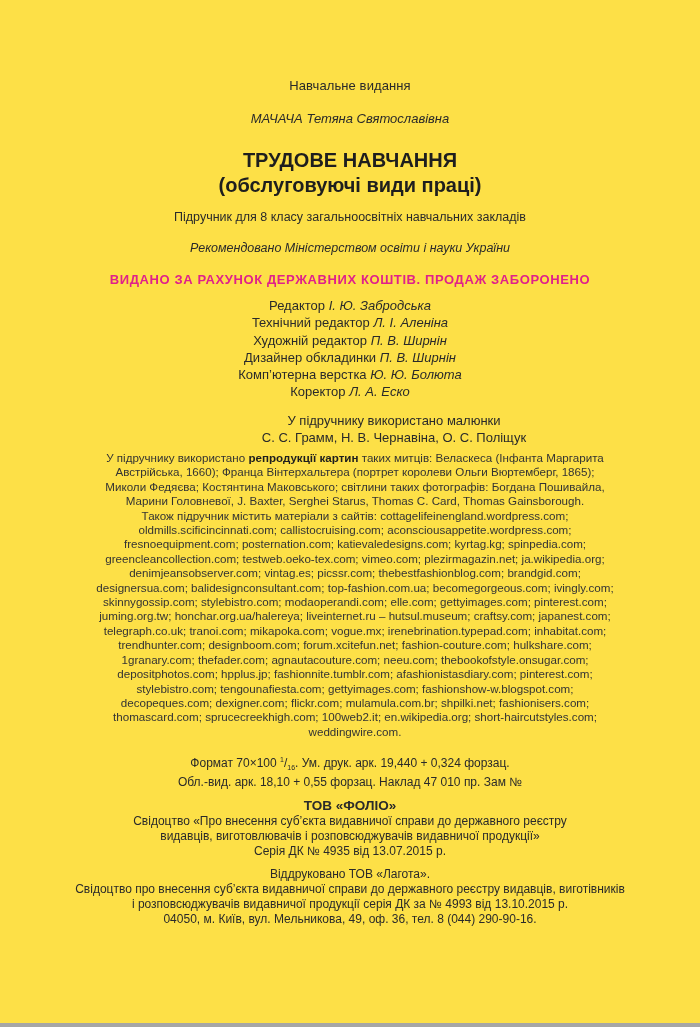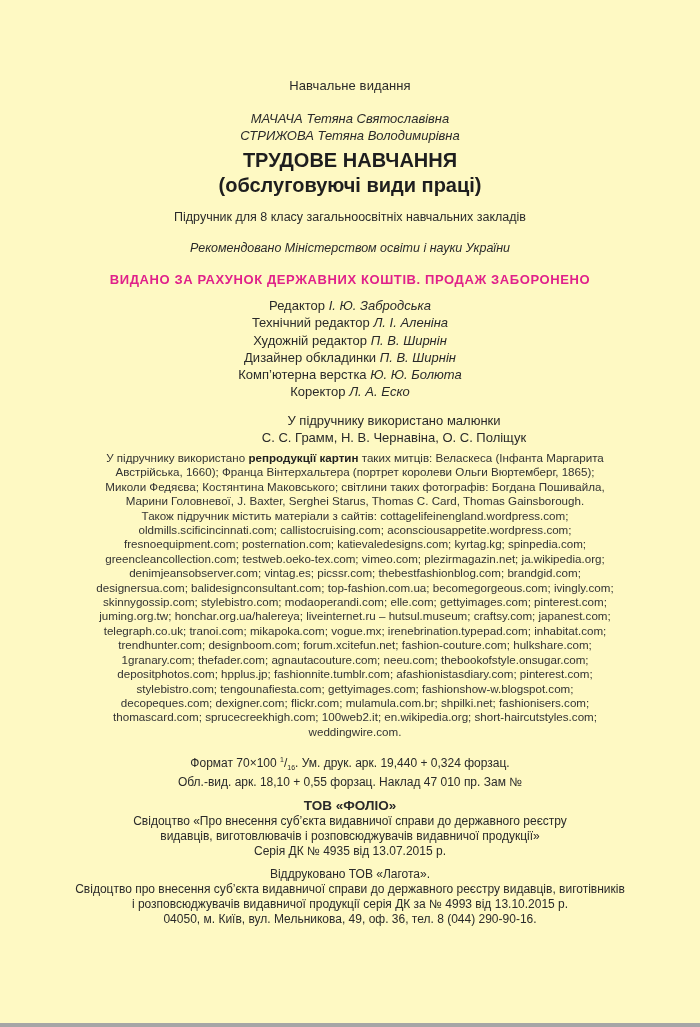--- a/index.html
+++ b/index.html
@@ -14,21 +14,21 @@
       overflow: hidden;
       font-family: "Liberation Sans", "DejaVu Sans", sans-serif;
       color: #2a2a2a;
     }
     .page {
       position: absolute;
       left: 0;
       top: 0;
       width: 700px;
       height: 1023px;
-      background: #fef9c3;
+      background: #fde047;
     }
     .bottom-rule {
       position: absolute;
       left: 0;
       bottom: 0;
       width: 700px;
       height: 4px;
       background: #a6a6a6;
     }
     .block {
@@ -119,21 +119,20 @@
   </style>
 </head>
 <body>
 
 <div class="page">
 
   <div class="block series-label">Навчальне видання</div>
 
   <div class="block authors">
     <span class="line">МАЧАЧА Тетяна Святославівна</span>
-    <span class="line">СТРИЖОВА Тетяна Володимирівна</span>
   </div>
 
   <div class="block title">
     <span class="line">ТРУДОВЕ НАВЧАННЯ</span>
     <span class="line">(обслуговуючі види праці)</span>
   </div>
 
   <div class="block subtitle-line">Підручник для 8 класу загальноосвітніх навчальних закладів</div>
 
   <div class="block notice" id="notice" style="color: rgb(224, 33, 138);">ВИДАНО ЗА РАХУНОК ДЕРЖАВНИХ КОШТІВ. ПРОДАЖ ЗАБОРОНЕНО</div>

